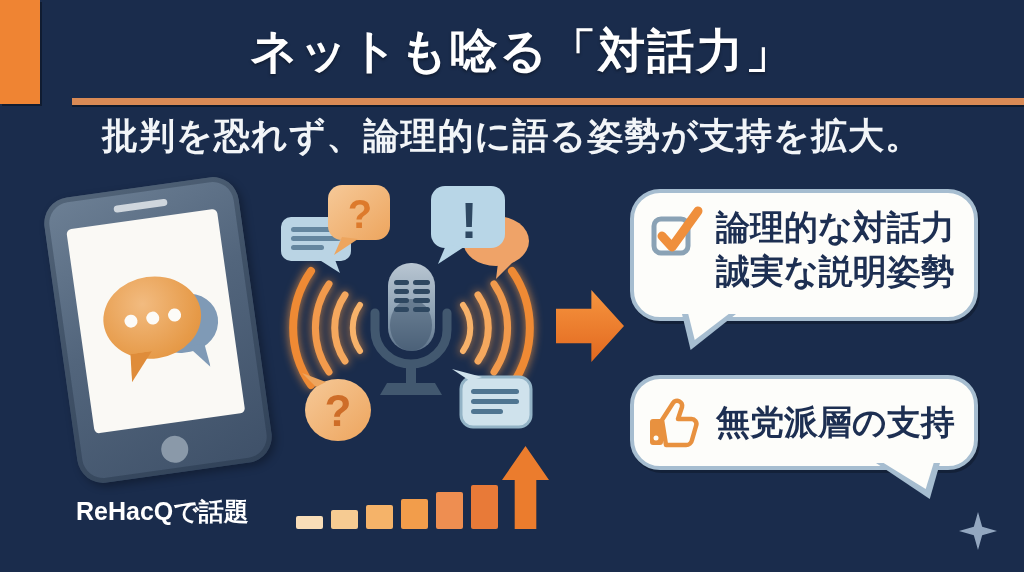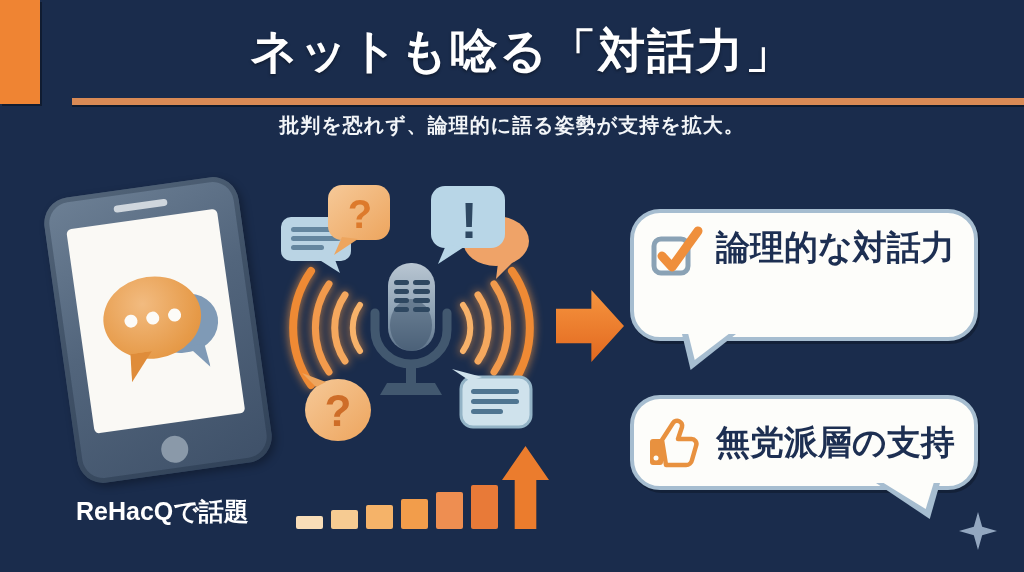--- a/index.html
+++ b/index.html
@@ -7,21 +7,21 @@
          font-family:"Liberation Sans",sans-serif;}
   
   .corner{position:absolute;top:0;left:0;width:40px;height:104px;background:#ef8433;
           box-shadow:2px 2px 0 rgba(0,0,0,.35);}
   .title{position:absolute;top:20px;left:0;width:100%;text-align:center;
          font-size:47px;font-weight:800;color:#ffffff;letter-spacing:2px;
          text-shadow:0 2px 3px rgba(0,0,0,.35);padding-left:10px;}
   .divider{position:absolute;top:98px;left:72px;right:0;height:7px;background:#d98a55;
            box-shadow:0 2px 0 rgba(0,0,0,.4);}
   .subtitle{position:absolute;top:112px;left:0;width:100%;text-align:center;
-            font-size:20px;font-weight:700;color:#f2f5f8;letter-spacing:1px;}
+            font-size:36px;font-weight:700;color:#f2f5f8;letter-spacing:1px;}
   
   .phone{position:absolute;left:60px;top:186px;width:196px;height:288px;transform:rotate(-8deg);}
   .phone-body{position:absolute;inset:0;border-radius:26px;
               background:linear-gradient(155deg,#6d8095 0%,#52657c 45%,#3e5068 100%);
               box-shadow:inset 0 0 0 5px rgba(18,32,52,.28), 3px 4px 8px rgba(0,0,0,.3);}
   .phone-screen{position:absolute;left:21px;right:23px;top:32px;bottom:50px;
                 background:#faf9f5;border-radius:5px;}
   .phone-speaker{position:absolute;top:15px;left:50%;transform:translateX(-50%);
                  width:54px;height:7px;border-radius:4px;background:#cfd6dd;}
   .phone-home{position:absolute;bottom:10px;left:50%;transform:translateX(-50%);
@@ -38,21 +38,21 @@
   .dot{width:13px;height:13px;border-radius:50%;background:#fcfbf8;}
   .phone-caption{position:absolute;left:76px;top:495px;font-size:25px;font-weight:800;color:#ffffff;}
   
   .center-art{position:absolute;left:268px;top:175px;}
   
   .big-arrow{position:absolute;left:556px;top:290px;width:68px;height:72px;
              background:linear-gradient(180deg,#f6953f,#e2681f);
              clip-path:polygon(0 26%,52% 26%,52% 0,100% 50%,52% 100%,52% 74%,0 74%);}
   
   .bubble{position:absolute;background:#fdfdfa;border:4px solid #a6bdd0;border-radius:30px;
-          box-sizing:border-box;box-shadow:2px 3px 0 rgba(0,0,0,.25);margin-top:20px;}
+          box-sizing:border-box;box-shadow:2px 3px 0 rgba(0,0,0,.25);}
   .b1{left:630px;top:189px;width:348px;height:132px;display:flex;align-items:flex-start;
       padding:12px 8px 0 14px;}
   .b2{left:630px;top:375px;width:348px;height:95px;display:flex;align-items:center;
       padding:0 8px 0 12px;}
   .benefit-lines{font-size:34px;font-weight:800;color:#1d2f52;line-height:1.3;white-space:nowrap;}
   .tail-out,.tail-in{position:absolute;}
   .b1 .tail-out{left:48px;bottom:-33px;width:54px;height:36px;background:#a6bdd0;
                 clip-path:polygon(0 0,100% 0,16% 100%);}
   .b1 .tail-in{left:54px;bottom:-23px;width:42px;height:27px;background:#fdfdfa;
                clip-path:polygon(0 0,100% 0,16% 100%);z-index:2;}
@@ -183,20 +183,21 @@
 
   <div class="big-arrow"></div>
 
   <div class="bubble b1">
     <svg class="benefit-icon" width="58" height="54" viewBox="0 0 58 54" style="overflow:visible">
       <rect x="6" y="14" width="34" height="34" rx="7" fill="#fdfdfa" stroke="#8aa2b5" stroke-width="5"></rect>
       <polyline points="14,31 24,42 50,6" fill="none" stroke="#ef8f3c" stroke-width="9" stroke-linecap="round" stroke-linejoin="round"></polyline>
     </svg>
     <div class="benefit-lines">
       <div>論理的な対話力</div>
+      <div>誠実な説明姿勢</div>
     </div>
     <div class="tail-out"></div>
     <div class="tail-in"></div>
   </div>
 
   <div class="bubble b2">
     <svg class="benefit-icon" width="60" height="56" viewBox="0 0 60 56">
       <rect x="4" y="24" width="13" height="26" rx="3" fill="#e8913f"></rect>
       <circle cx="10" cy="43" r="2.5" fill="#fdfdfa"></circle>
       <path d="M20 50 h20 a6 6 0 0 0 6-5 l4-14 a5 5 0 0 0-5-7 h-13 l4-12 a5 5 0 0 0-9-4 l-11 17 z" fill="#fdfdfa" stroke="#e8913f" stroke-width="4.5" stroke-linejoin="round"></path>

